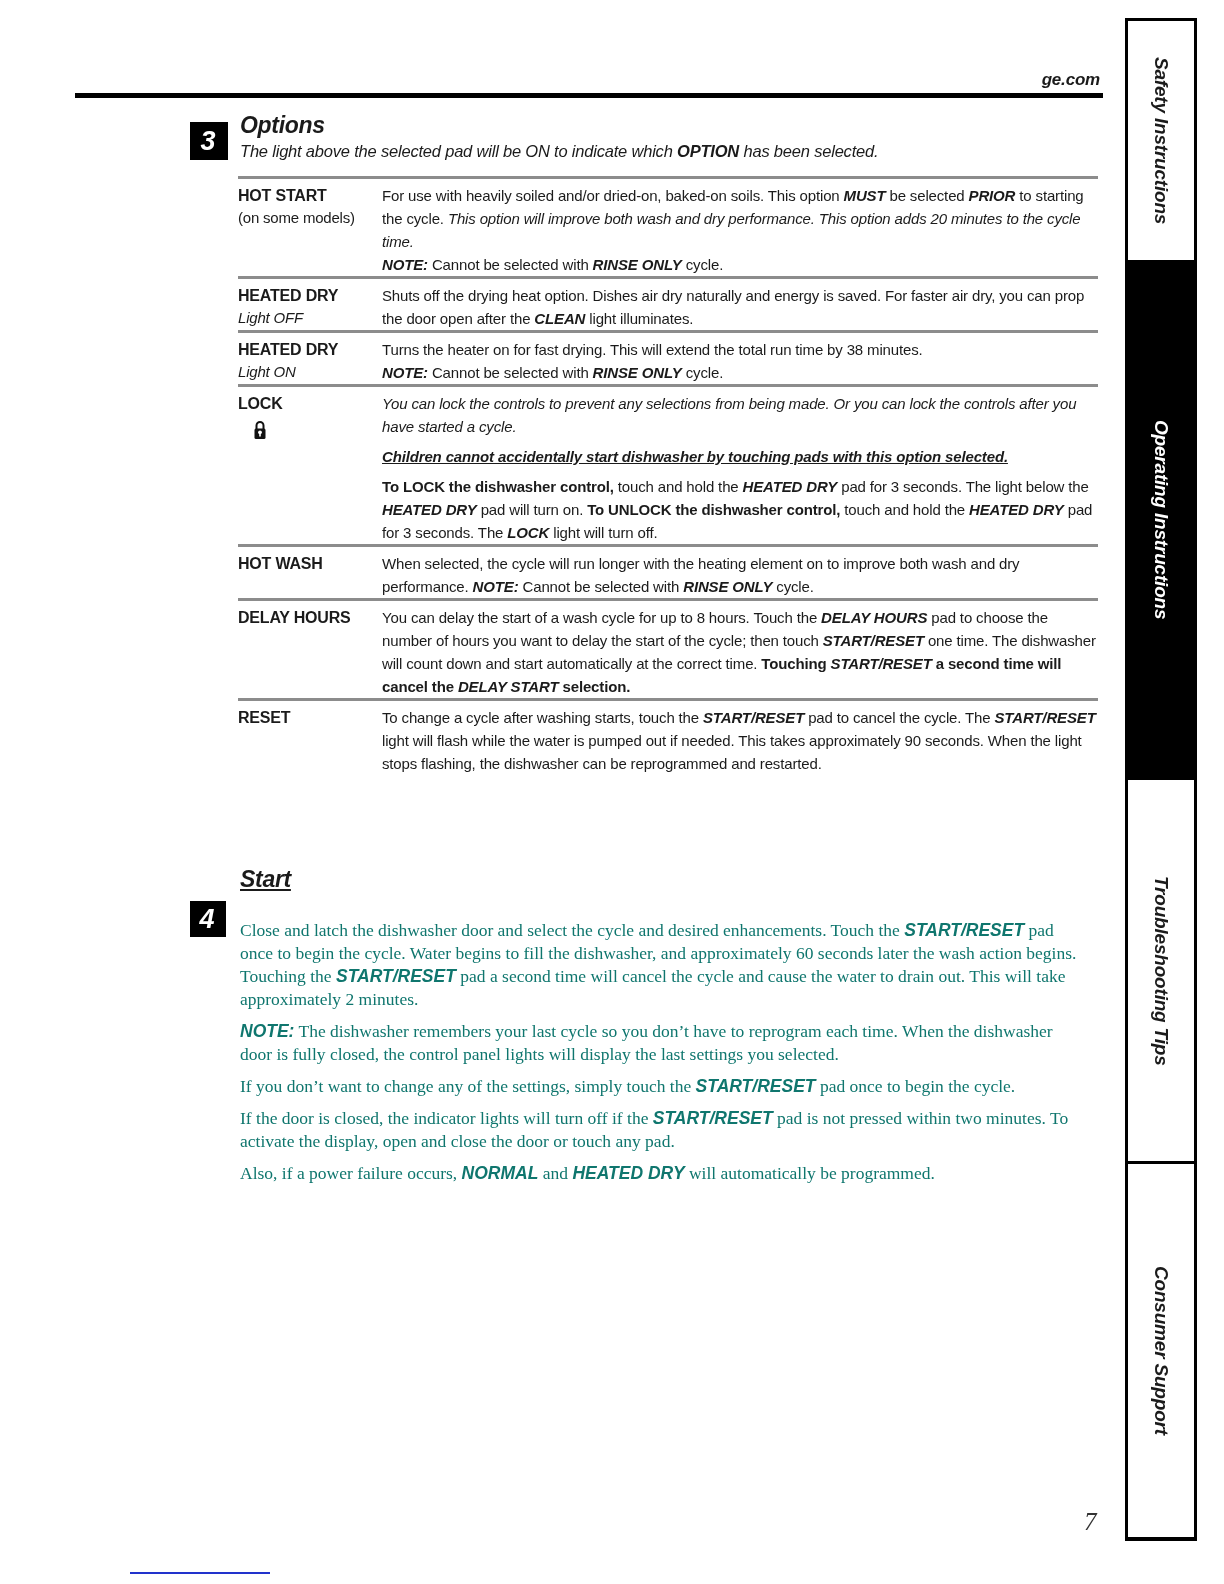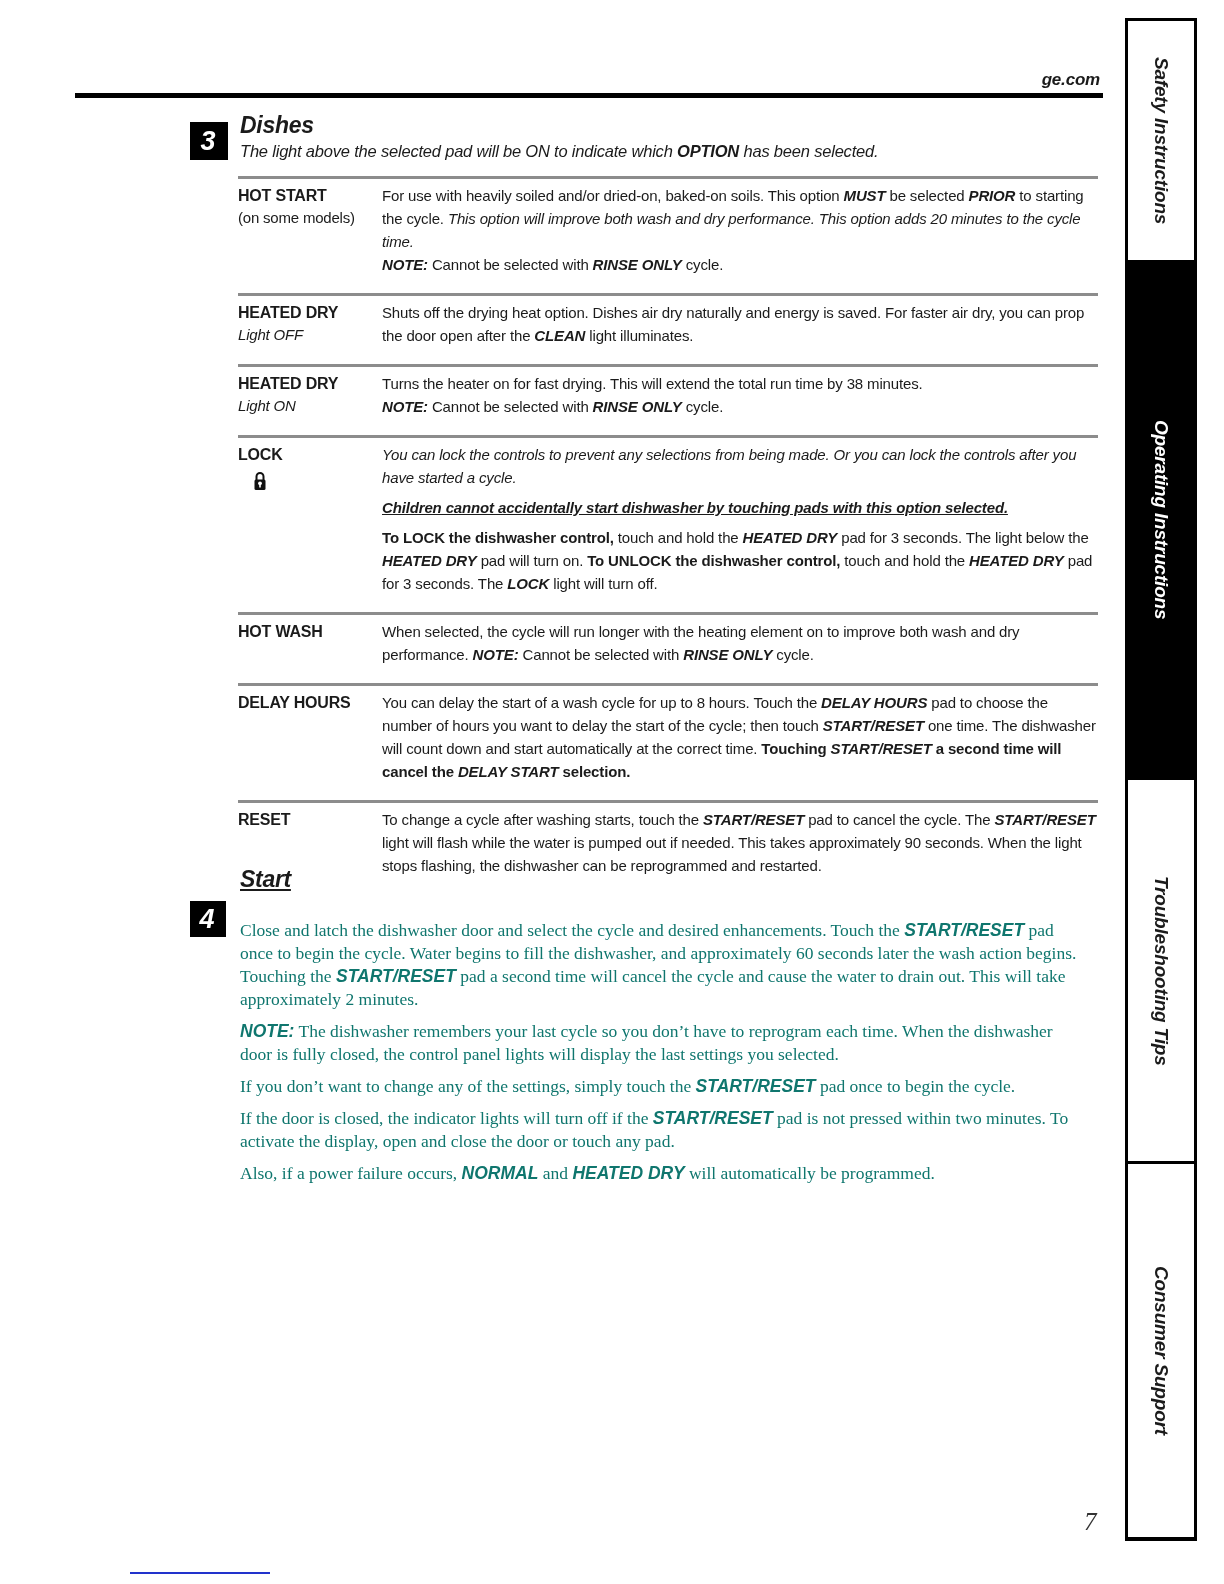--- a/index.html
+++ b/index.html
@@ -13,21 +13,21 @@
 
   
   .badge{position:absolute;width:38px;height:38px;background:#000;color:#fff;
     display:flex;align-items:center;justify-content:center;
     font-size:27px;font-weight:bold;font-style:italic;padding-right:2px;box-sizing:border-box;}
   .sec-title{position:absolute;left:240px;font-size:23px;font-weight:bold;font-style:italic;letter-spacing:-0.3px;}
   .options-intro{position:absolute;left:240px;top:142px;width:860px;font-size:16.5px;letter-spacing:-0.2px;}
 
   
   .opt-table{position:absolute;left:238px;top:176px;width:860px;}
-  .opt-row{display:flex;border-top:3px solid #8c8c8c;padding:5px 0 17px 0;}
+  .opt-row{display:flex;border-top:3px solid #8c8c8c;padding:5px 0 0 0;}
   .opt-labelcol{width:144px;flex-shrink:0;}
   .opt-label{font-size:16px;font-weight:bold;letter-spacing:-0.2px;line-height:23px;}
   .opt-sublabel{font-size:15px;line-height:22px;letter-spacing:-0.2px;}
   .opt-text{flex:1;font-size:15px;line-height:23px;letter-spacing:-0.15px;}
   .opt-text p{margin:0;}
   .opt-text p + p{margin-top:7px;}
   .lock-glyph{margin:5px 0 0 14px;display:block;}
 
   
   .seg-i{font-style:italic;}
@@ -61,21 +61,21 @@
 </style>
 </head>
 <body>
 
 <div class="page">
 
   <div class="site-url">ge.com</div>
   <div class="top-rule"></div>
 
   <div class="badge" style="left:190px;top:122px;">3</div>
-  <div class="sec-title" style="top:112px;">Dishes</div>
+  <div class="sec-title" style="top:112px;">Options</div>
   <div class="options-intro"><span class="seg-i">The light above the selected pad will be ON to indicate which </span><span class="seg-bi">OPTION</span><span class="seg-i"> has been selected.</span></div>
 
   <div class="opt-table">
 
     <div class="opt-row">
       <div class="opt-labelcol">
         <div class="opt-label">HOT START</div>
         <div class="opt-sublabel"><span>(on some models)</span></div>
       </div>
       <div class="opt-text">

